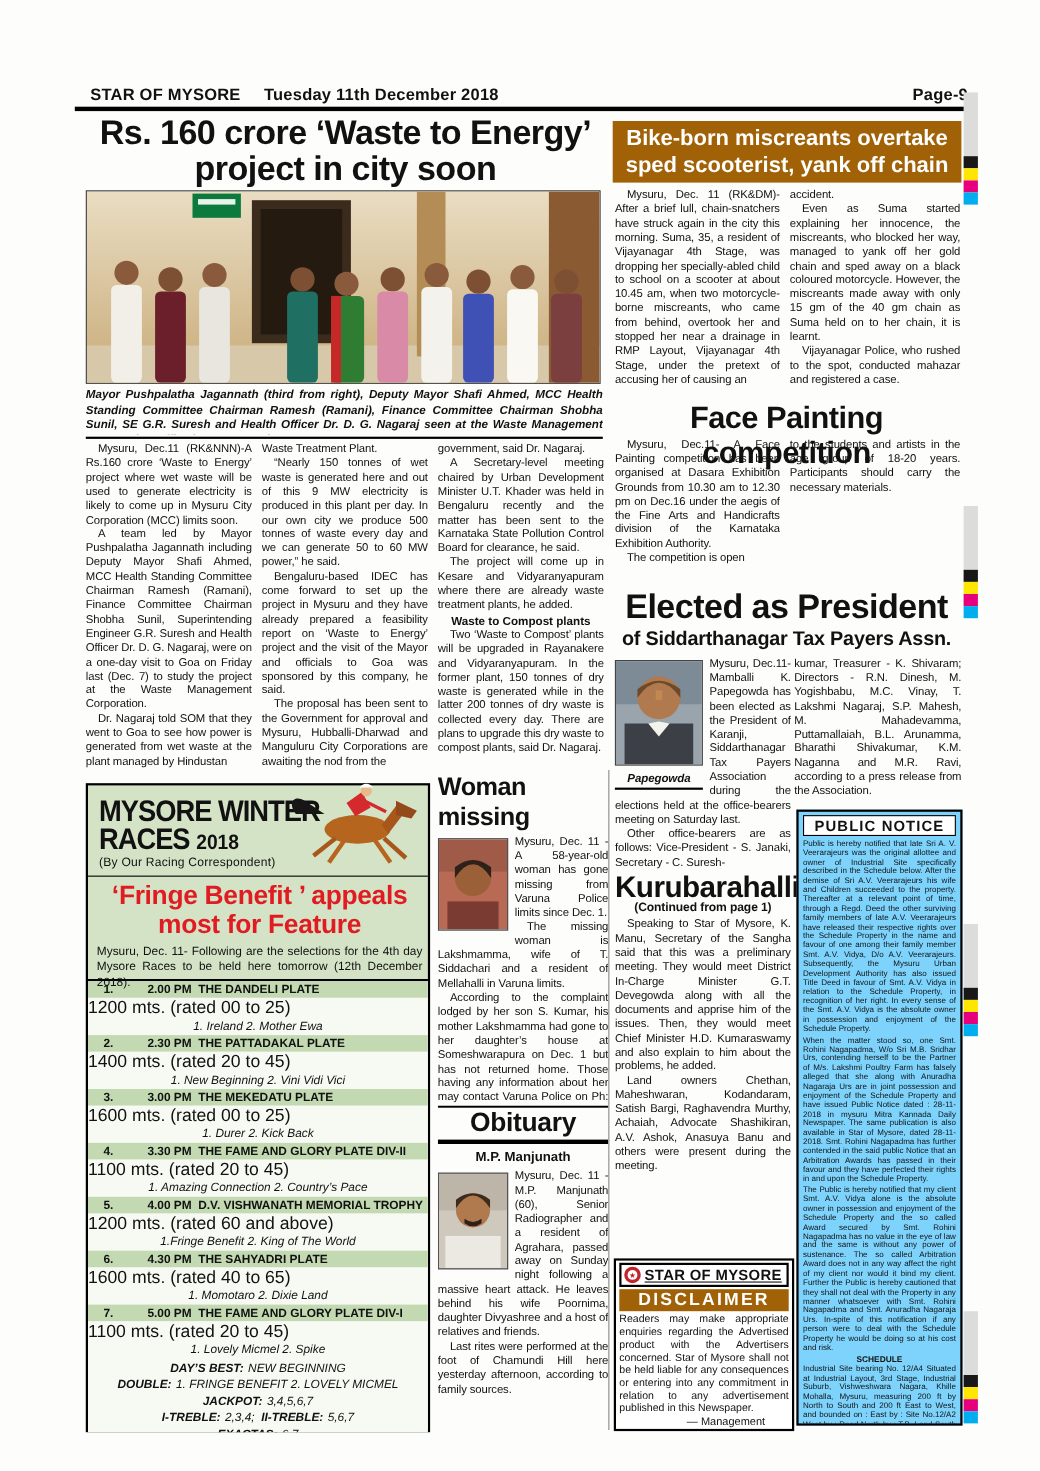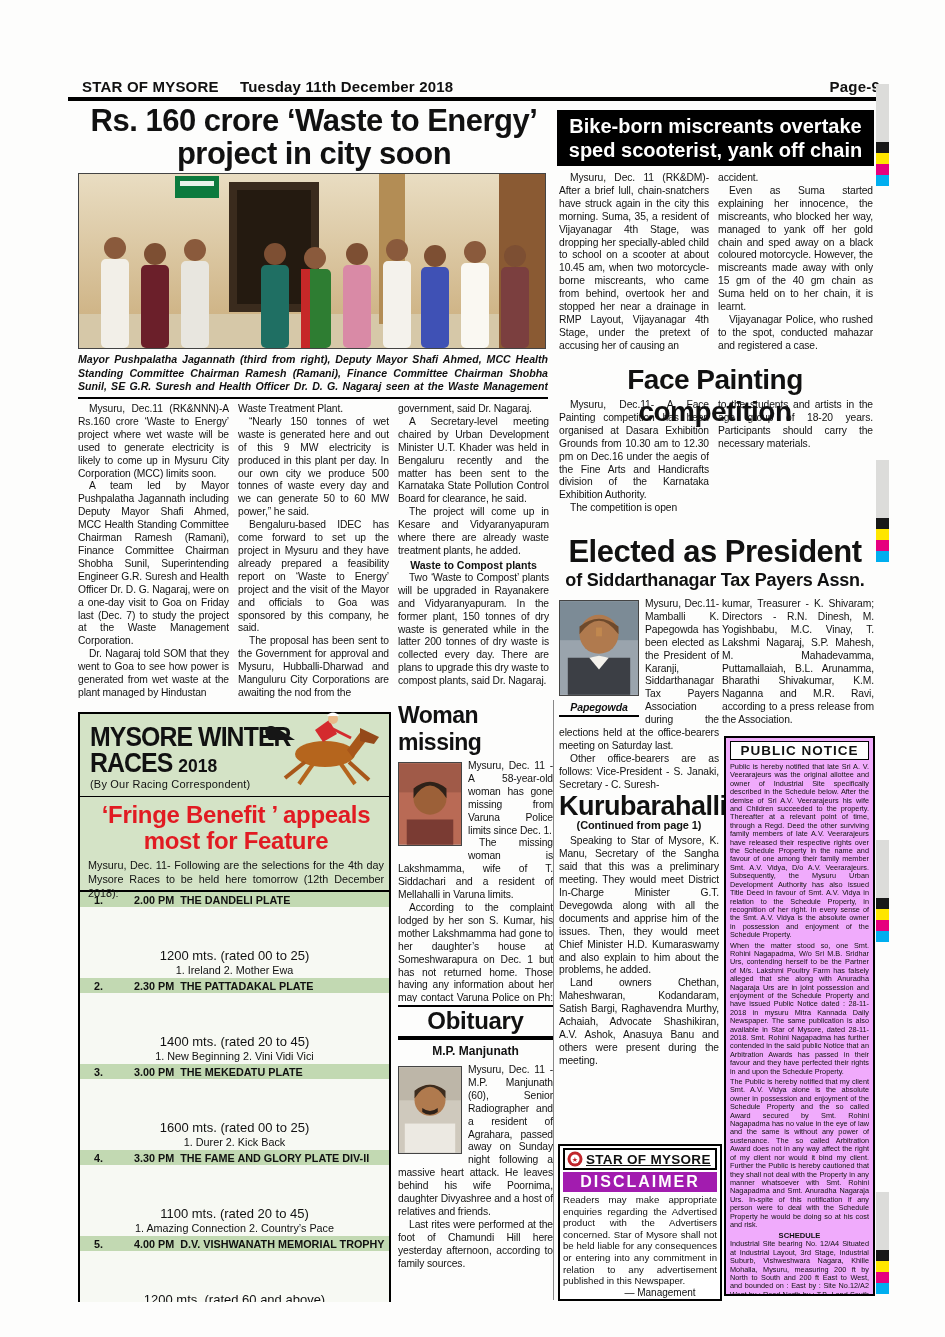--- a/index.html
+++ b/index.html
@@ -8,21 +8,21 @@
   #page { position:relative; width:945px; height:1337px; background:#fdfdfc; overflow:hidden; }
 
   .abs { position:absolute; }
 
   
   .mast { font-weight:bold; font-size:15px; letter-spacing:.2px; }
   .rule { background:#000; }
 
   
   .h-main { font-weight:bold; font-size:31px; line-height:33px; text-align:center; letter-spacing:-.5px; }
-  .h-box  { background:#000000; color:#fff; font-weight:bold; font-size:20px; line-height:24px; text-align:center; padding-top:4px; }
+  .h-box  { background:#a16207; color:#fff; font-weight:bold; font-size:20px; line-height:24px; text-align:center; padding-top:4px; }
   .h-sec  { font-weight:bold; font-size:28px; letter-spacing:-.5px; text-align:center; }
   .h-sub  { font-weight:bold; font-size:18px; text-align:center; letter-spacing:-.2px; }
 
   
   .bcol { font-size:10.3px; line-height:12.9px; text-align:justify; letter-spacing:-.1px; overflow:hidden; }
   .bcol p { text-indent:11px; }
   .cont > p:first-child { text-indent:0; }
   .caption { font-size:10.6px; line-height:13.6px; font-weight:bold; font-style:italic; text-align:justify; }
   .subhead-c { font-weight:bold; text-align:center; font-size:10.6px; margin:1px 0; }
 
@@ -33,47 +33,47 @@
   
   #races { border:2px solid #000; background:#d4e3c6; }
   .races-title { font-weight:bold; font-size:27px; line-height:26px; letter-spacing:-1px; transform:scaleX(.92); transform-origin:left; }
   .races-year { font-size:19px; letter-spacing:0; }
   .races-by { font-size:11px; letter-spacing:.2px; }
   .races-red { color:#e11b22; font-weight:bold; font-size:24px; line-height:26px; text-align:center; letter-spacing:-.3px; }
   .races-intro { font-size:10.8px; line-height:14px; text-align:justify; }
   #race-list { background:#f7f9f3; border-top:2px solid #000; }
   .race-band { background:#c2d9b2; font-weight:bold; font-size:10.8px; padding:2px 0 1px 14px; }
   .race-no { display:inline-block; width:40px; }
-  .race-detail { text-align:center; font-size:13px; padding-top:1px;margin-top:40px; }
-  .race-picks { text-align:center; font-size:10.8px; padding:1px 0 2px 0; }
+  .race-detail { font-size:16px; padding-top:1px; }
+  .race-picks { text-align:center; font-size:10.8px; font-style:italic; padding:1px 0 2px 0; }
   .rf-line { text-align:center; font-size:10.8px; font-style:italic; padding-top:3px; }
   .rf-line b { font-weight:bold; }
   .rv { margin-left:4px; }
   .tipster { text-align:right; font-weight:bold; font-style:italic; font-size:11px; padding:4px 10px 0 0; }
 
   
   .ob-head { font-weight:bold; font-size:24px; text-align:center; letter-spacing:-.3px; }
   .ob-name { font-weight:bold; font-size:12px; text-align:center; }
 
   
   .kuru-head { font-weight:bold; font-size:27px; letter-spacing:-.5px; }
   .kuru-cont { font-weight:bold; font-size:11px; text-align:center; }
 
   
-  #pnotice { border:2px solid #000; background:#f0abfc; padding:3px 4px; }
+  #pnotice { border:2px solid #000; background:#7dd3fc; padding:3px 4px; }
   .pn-bar { border:1.5px solid #000; background:#fff; font-weight:bold; font-size:13.5px; text-align:center; letter-spacing:1px; padding:1px 0; margin-bottom:3px; }
   .pn-body { font-size:7.3px; line-height:8.4px; text-align:justify; }
   .pn-body p { margin-bottom:2px; }
   .pn-center { font-size:7.6px; font-weight:bold; text-align:center; }
 
   
   #disc { border:2px solid #000; background:#fff; padding:2px 3px; }
   .som-row { border:2px solid #000; display:flex; align-items:center; gap:3px; padding:1px 2px; }
   .som-name { font-weight:bold; font-size:13.5px; letter-spacing:.3px; text-decoration:underline; }
-  .disc-bar { background:#a21caf; color:#fff; font-weight:bold; font-size:16px; letter-spacing:2px; text-align:center; margin-top:2px; padding:1px 0; }
+  .disc-bar { background:#a16207; color:#fff; font-weight:bold; font-size:16px; letter-spacing:2px; text-align:center; margin-top:2px; padding:1px 0; }
   .disc-text { font-size:9.6px; line-height:11.6px; text-align:justify; margin-top:2px; }
   .disc-mgmt { font-size:10px; text-align:center; padding-left:40px; }
 
   
   .calib { width:13px; }
   .cal-gray { background:#dcdcda; height:58px; }
   .cal-k { background:#181818; height:11px; }
   .cal-y { background:#ffe600; height:11px; }
   .cal-m { background:#e6007e; height:11px; }
   .cal-c { background:#00aeef; height:11px; }

